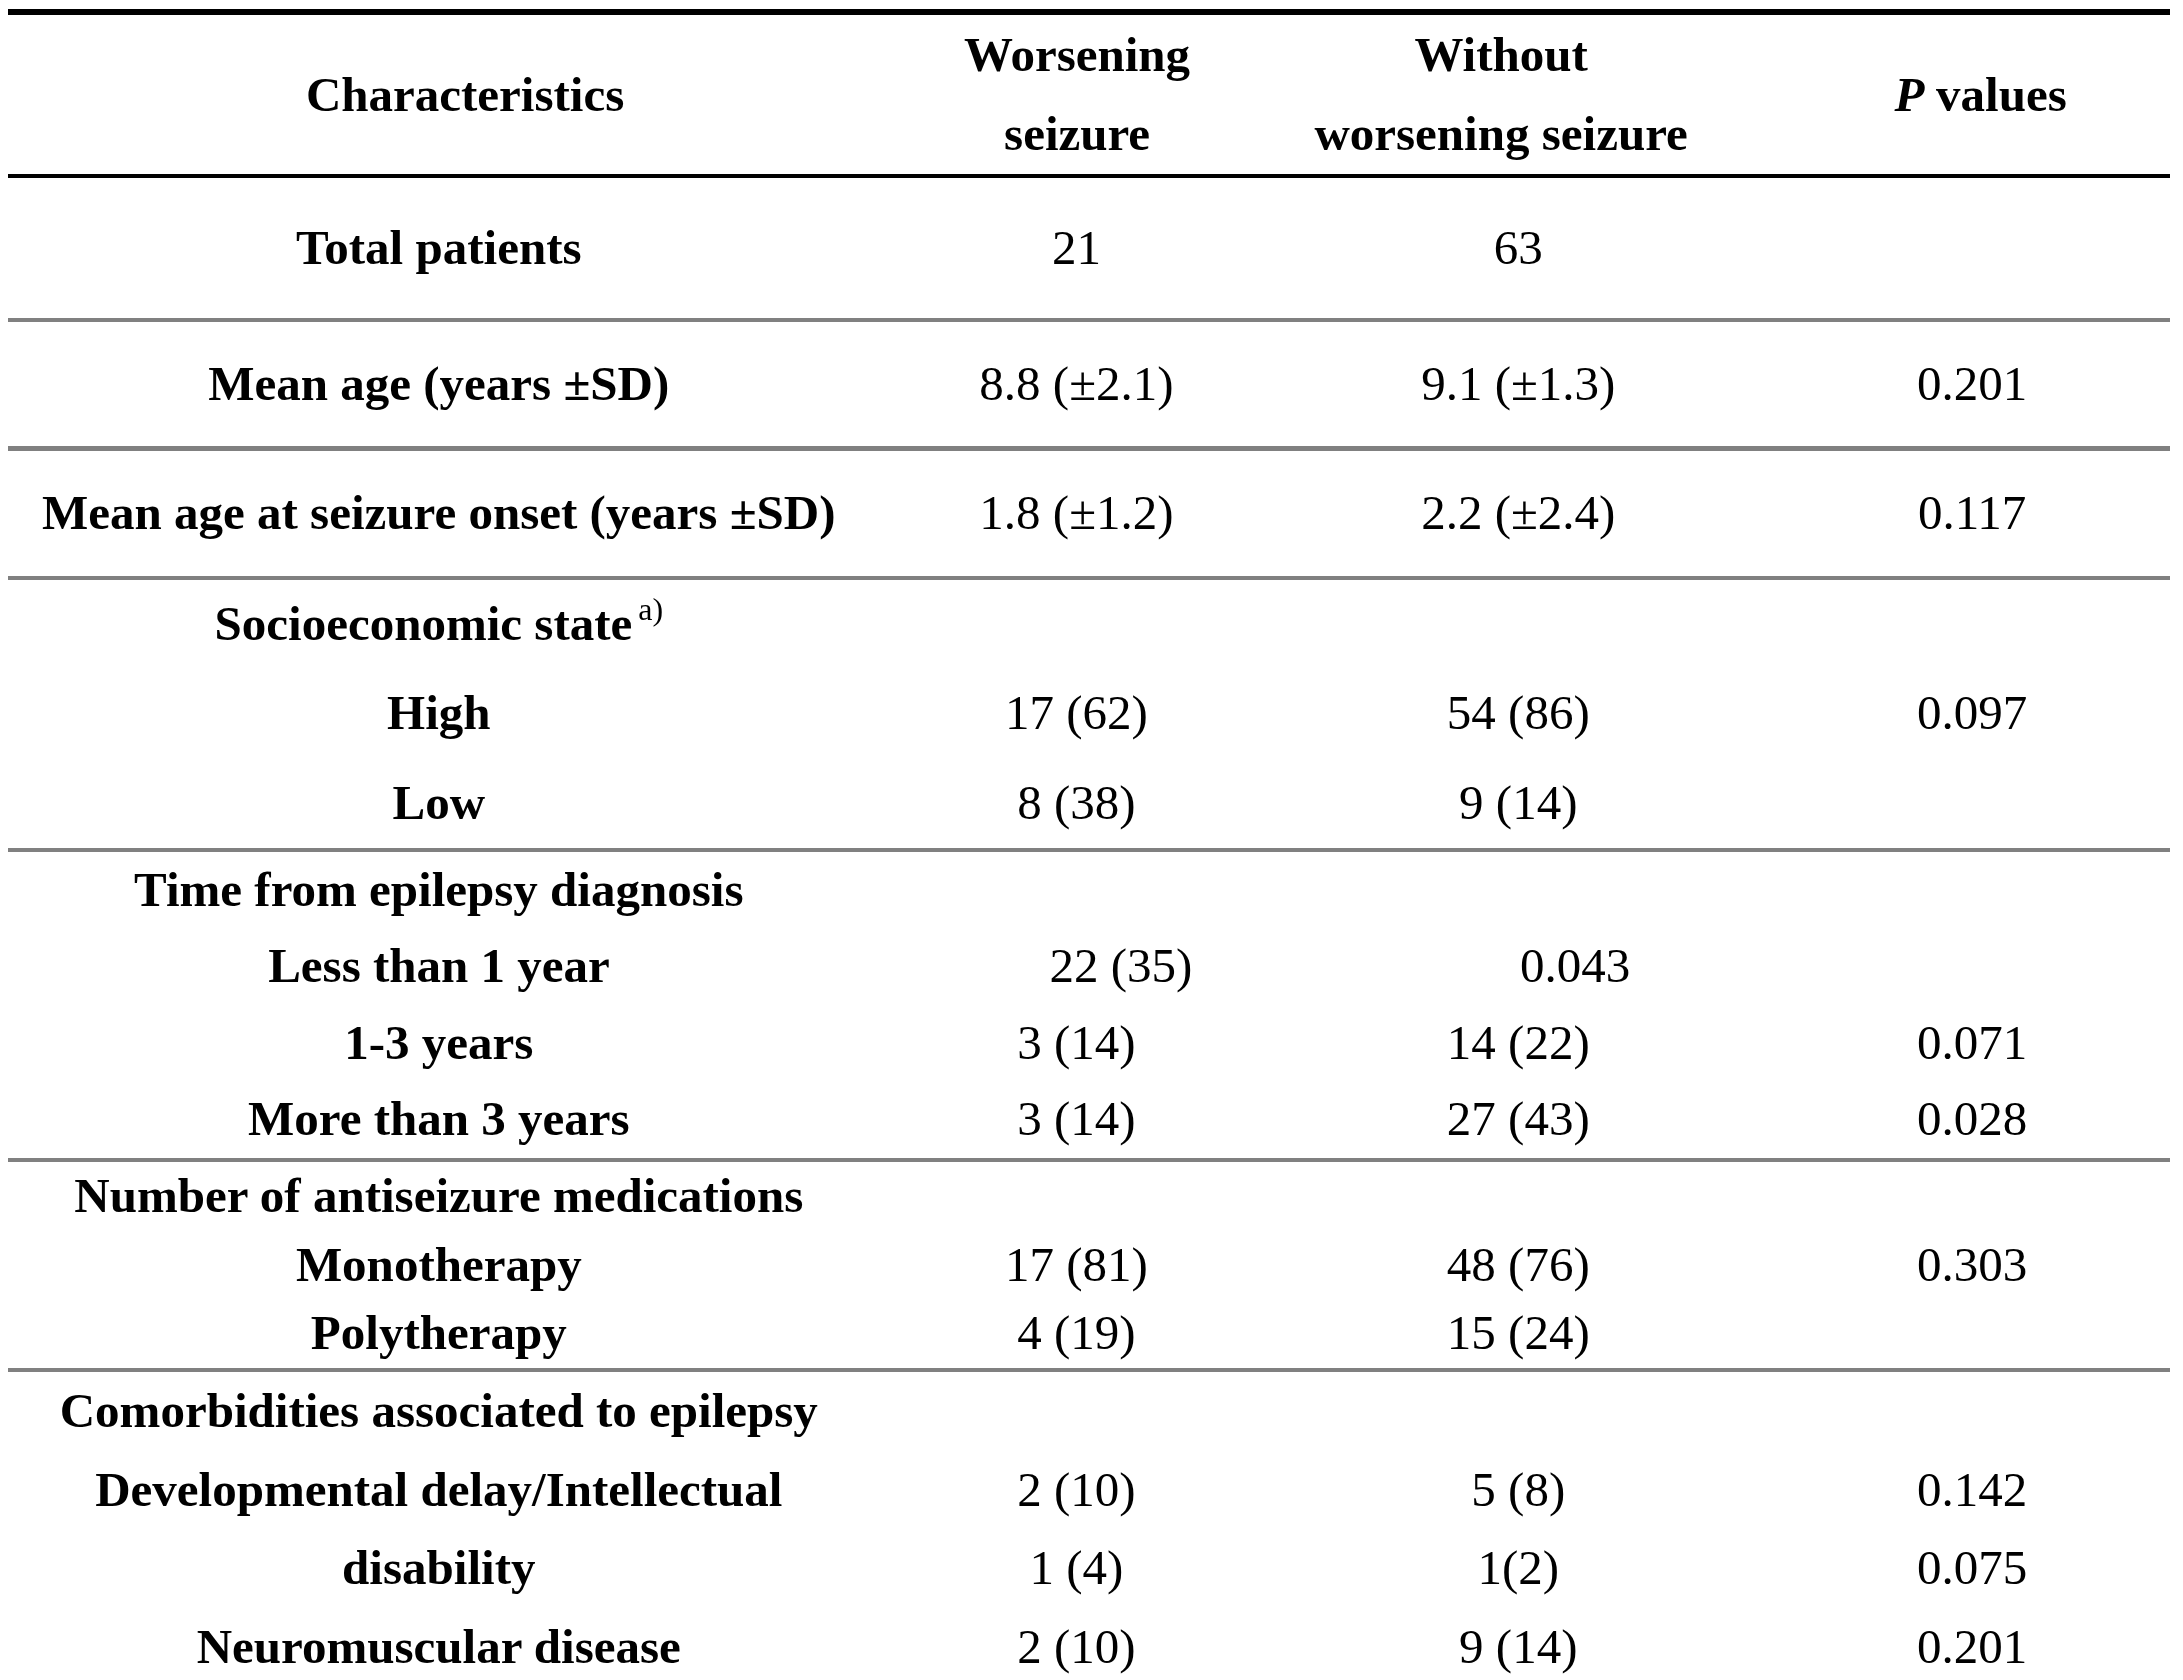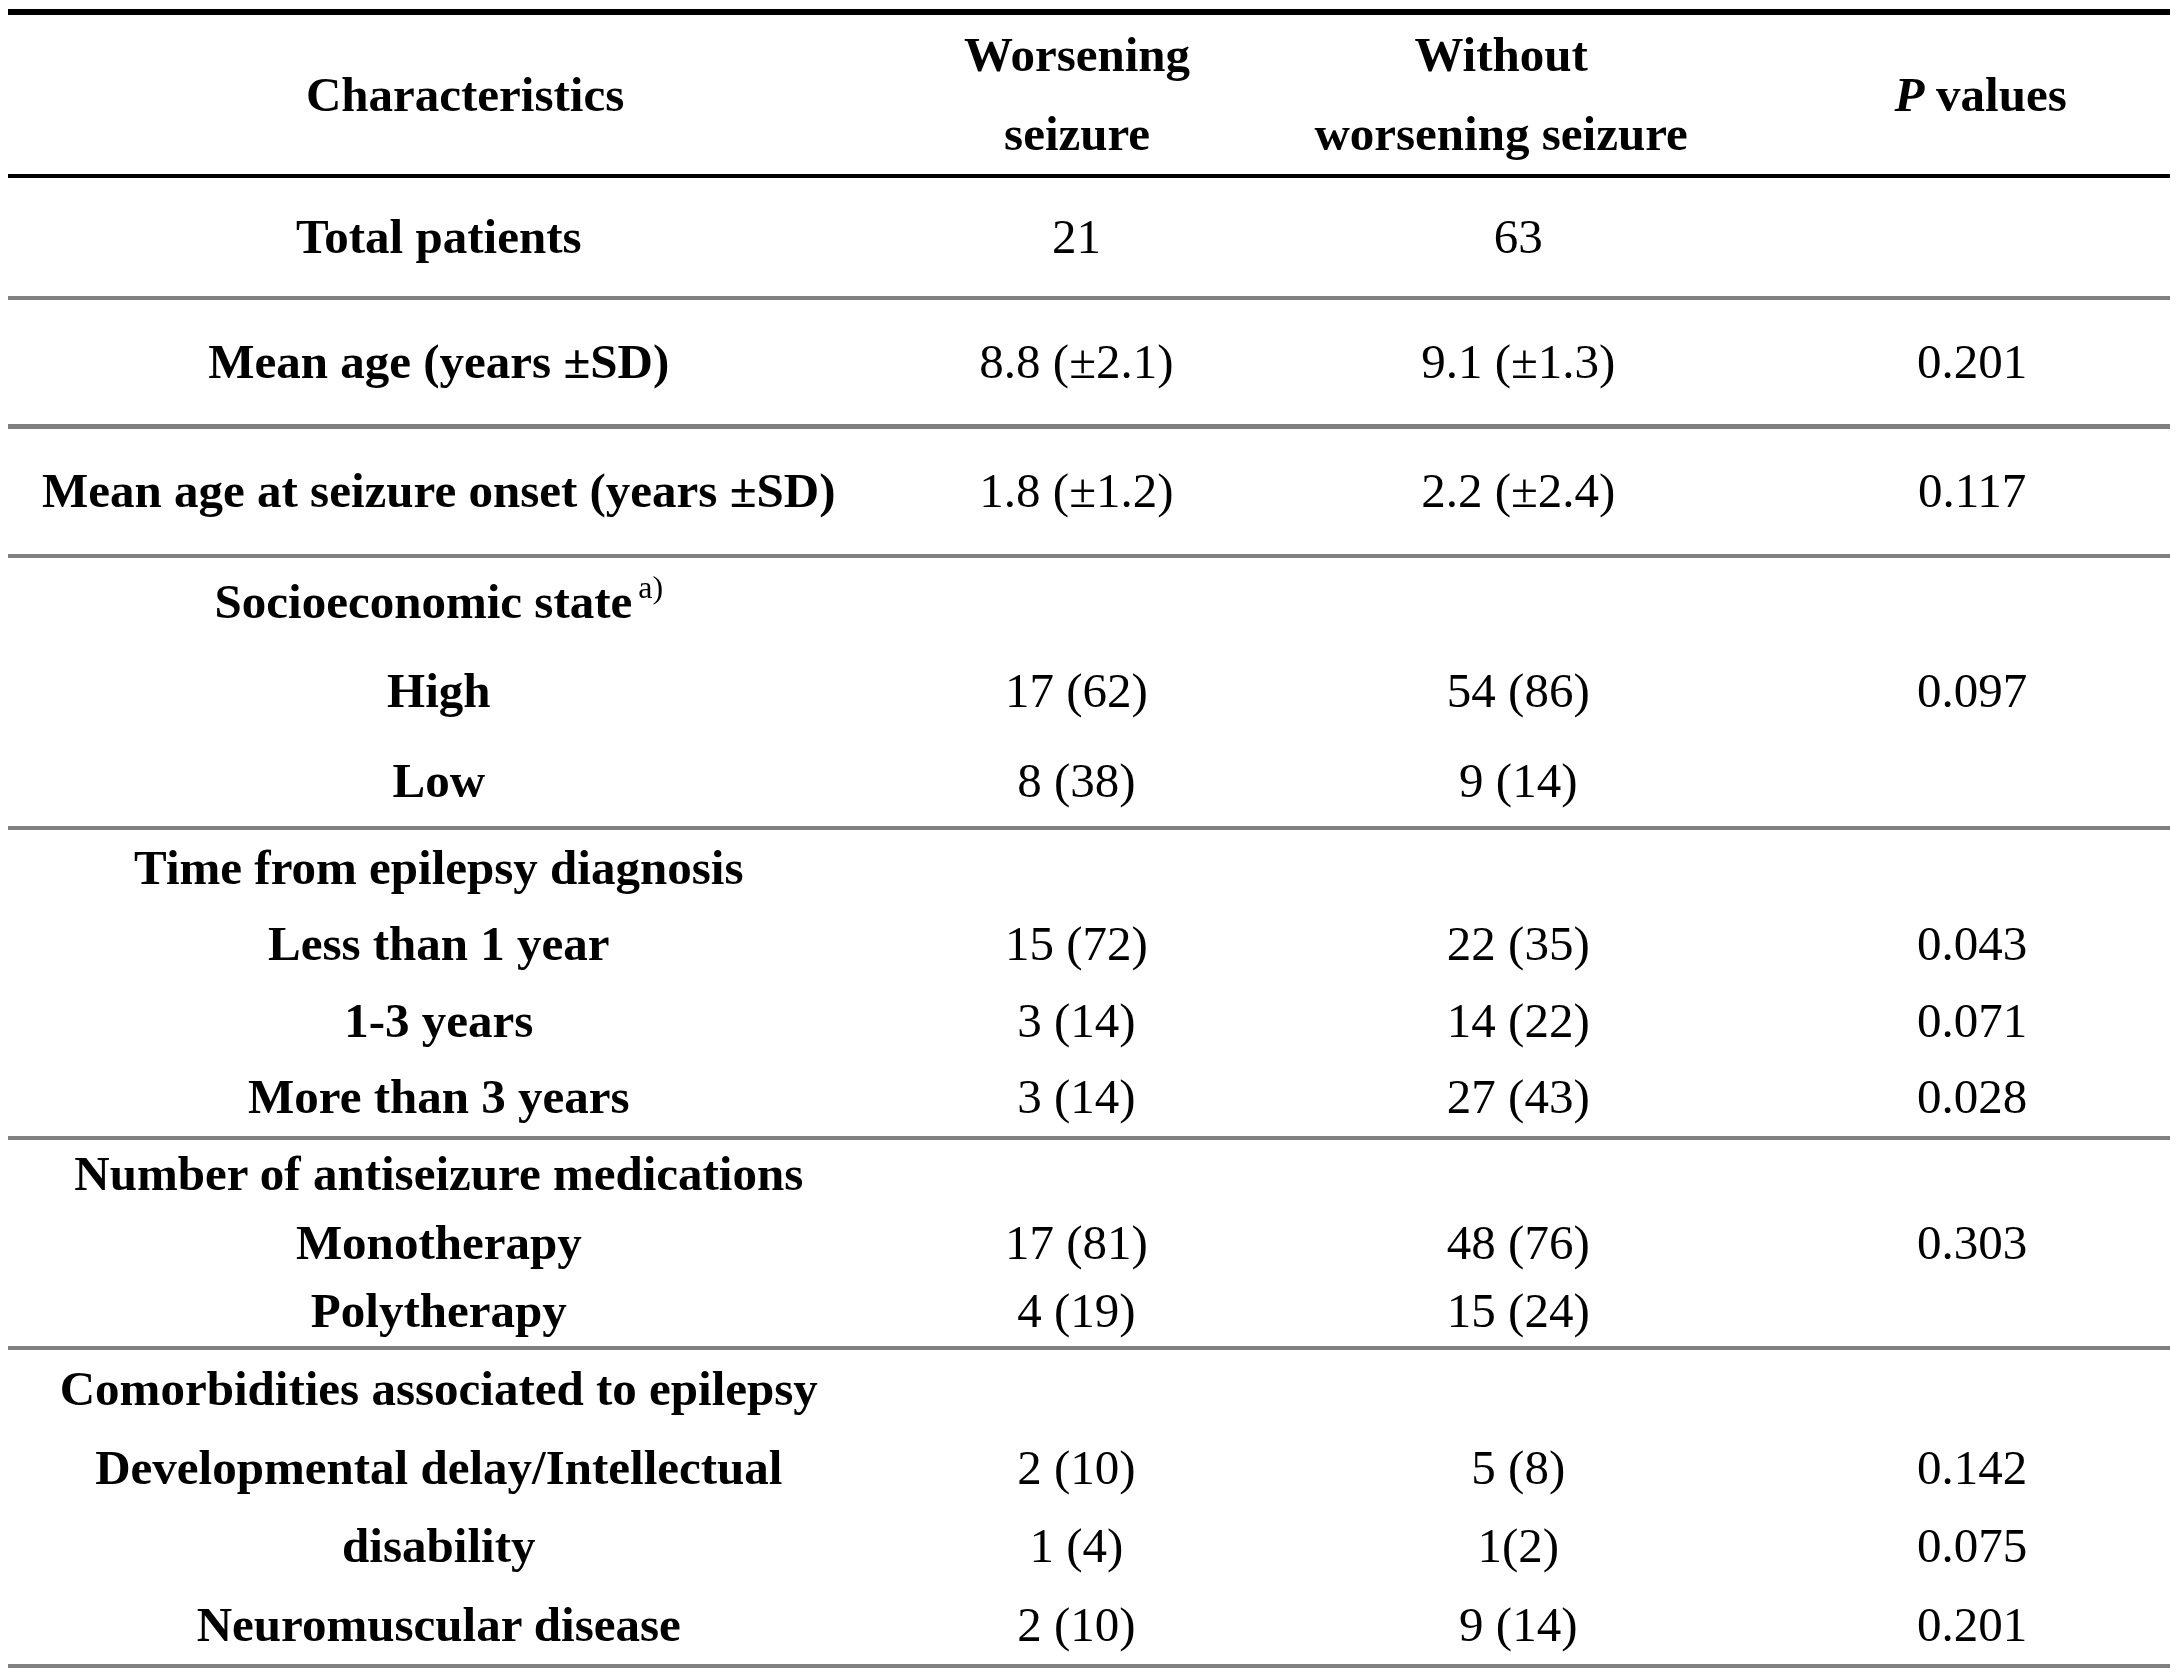--- a/index.html
+++ b/index.html
@@ -54,21 +54,21 @@
       <span class="hline">worsening seizure</span>
     </div>
     <div class="cell c-p vcenter">
       <span class="p-italic">P</span>
       <span class="p-rest">values</span>
     </div>
   </div>
 
   <div class="rule black"></div>
 
-  <div class="section" style="height:118px">
+  <div class="section" style="height:140px">
     <div class="row">
       <div class="cell c-label">Total patients</div>
       <div class="cell c-v1">21</div>
       <div class="cell c-v2">63</div>
       <div class="cell c-p"></div>
     </div>
   </div>
 
   <div class="rule"></div>
 
@@ -121,21 +121,20 @@
 
   <div class="section" style="height:306px">
     <div class="row">
       <div class="cell c-label">Time from epilepsy diagnosis</div>
       <div class="cell c-v1"></div>
       <div class="cell c-v2"></div>
       <div class="cell c-p"></div>
     </div>
     <div class="row">
       <div class="cell c-label">Less than 1 year</div>
-      <div class="cell c-v1">15 (72)</div>
       <div class="cell c-v2">22 (35)</div>
       <div class="cell c-p">0.043</div>
     </div>
     <div class="row">
       <div class="cell c-label">1-3 years</div>
       <div class="cell c-v1">3 (14)</div>
       <div class="cell c-v2">14 (22)</div>
       <div class="cell c-p">0.071</div>
     </div>
     <div class="row">

